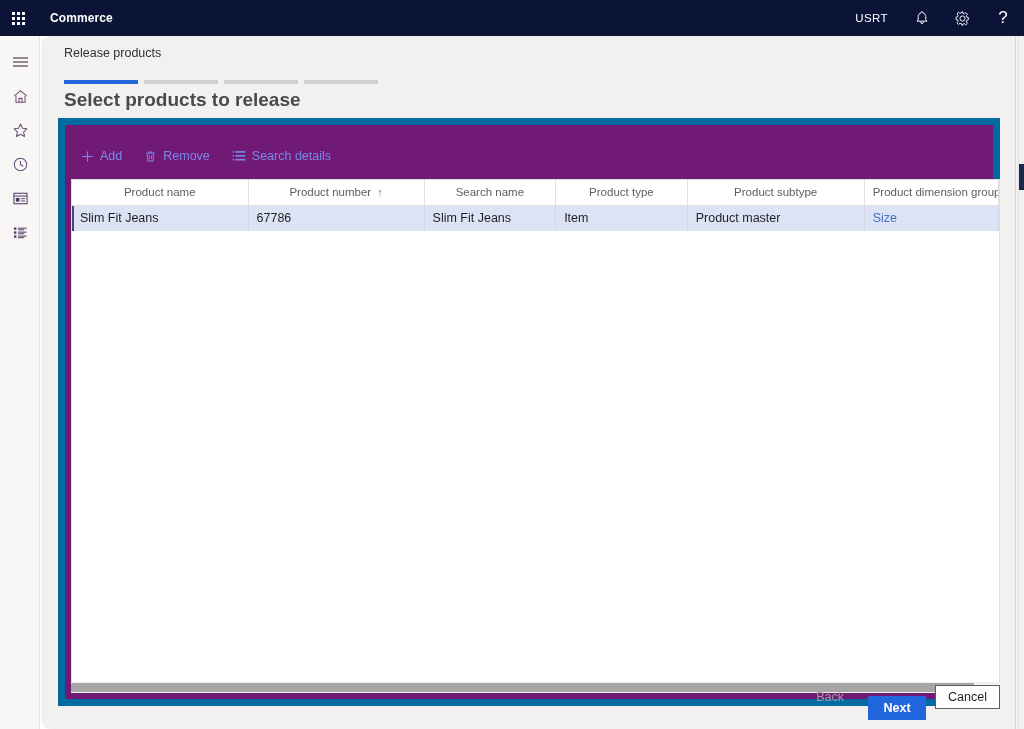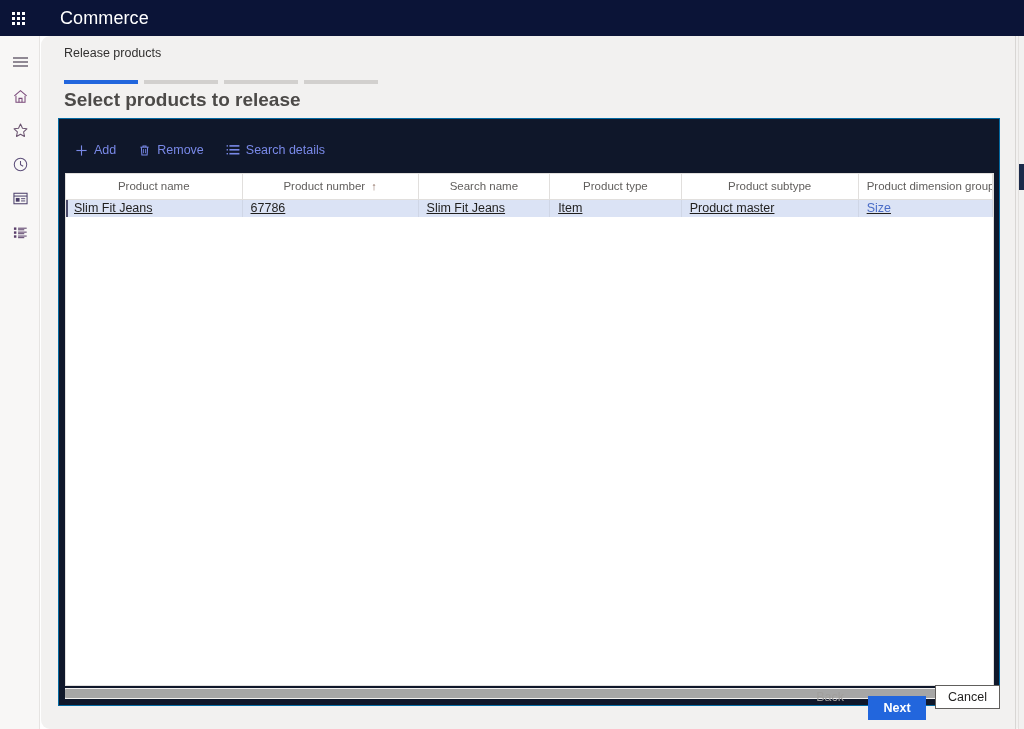--- a/index.html
+++ b/index.html
@@ -30,23 +30,23 @@
   .waffle-grid {
     display: grid;
     grid-template-columns: repeat(3, 3px);
     grid-template-rows: repeat(3, 3px);
     gap: 2px;
   }
   .waffle-grid i { background: #ffffff; display: block; width: 3px; height: 3px; }
 
   .app-title {
     color: #ffffff;
-    font-size: 18px;
-    font-weight: normal;
-    margin-left: 24px;
+    font-size: 12px;
+    font-weight: bold;
+    margin-left: 14px;
     letter-spacing: .1px;
     white-space: nowrap;
   }
 
   .search-wrap {
     position: absolute;
     left: 268px; top: 5px;
     width: 410px; height: 26px;
     background: #2b3c62;
     display: flex;
@@ -122,22 +122,22 @@
     color: #4c4a48;
     font-weight: bold;
     white-space: nowrap;
   }
 
   
   .card {
     position: absolute;
     top: 82px; left: 17px;
     width: 942px; height: 588px;
-    background: #0f172a;
-    border: 1px solid #0369a1;
+    background: #701a75;
+    border: 7px solid #0369a1;
   }
 
   .toolbar {
     position: absolute;
     top: 20px; left: 8px;
     display: flex;
     align-items: center;
     gap: 6px;
   }
   .tb-btn {
@@ -179,28 +179,27 @@
     color: #605e5c;
     text-align: center;
     padding: 0 8px;
     white-space: nowrap;
     overflow: hidden;
     cursor: pointer;
     user-select: none;
   }
   table.grid th .sort { margin-left: 6px; color: #8a6a5c; font-size: 11px; }
   table.grid td {
-    height: 18px;
+    height: 26px;
     border-right: 1px solid #cfd6e6;
     font-size: 12.5px;
     color: #201f1e;
     padding: 0 8px;
     white-space: nowrap;
     overflow: hidden;
-    text-decoration: underline;
   }
   tr.row-selected td { background: #dbe3f5; }
   tr.row-selected td:first-child { box-shadow: inset 2px 0 0 0 #4a4a6a; }
   td.link-cell span { color: #4a6cc7; cursor: pointer; }
 
   
   .hscroll-track {
     position: absolute;
     left: 6px; bottom: 6px;
     width: 929px; height: 11px;
@@ -274,20 +273,39 @@
         <i></i>
         <i></i>
         <i></i>
         <i></i>
     </span>
   </div>
 
   <div class="app-title">Commerce</div>
 
 
+  <div class="topbar-right">
+    <div class="tb-item tb-company">USRT</div>
+
+    <div class="tb-item tb-icon">
+      <svg width="16" height="16" viewBox="0 0 16 16">
+        <path d="M8 1.6c-.5 0-.9.4-.9.9v.4C5.4 3.3 4.2 4.8 4.2 6.6v3L3.1 11.2h9.8L11.8 9.6v-3c0-1.8-1.2-3.3-2.9-3.7v-.4c0-.5-.4-.9-.9-.9z" fill="none" stroke="#ffffff" stroke-width="1"></path>
+        <path d="M6.6 12.1c0 .8.6 1.4 1.4 1.4s1.4-.6 1.4-1.4" fill="none" stroke="#ffffff" stroke-width="1"></path>
+      </svg>
+    </div>
+
+    <div class="tb-item tb-icon">
+      <svg width="17" height="17" viewBox="0 0 18 18">
+        <path d="M9 6.3A2.7 2.7 0 1 0 9 11.7 2.7 2.7 0 1 0 9 6.3z" fill="none" stroke="#ffffff" stroke-width="1"></path>
+        <path d="M9 1.8l.5 1.7 1.7.4 1.3-1.2 1.8 1.8-1.2 1.3.4 1.7 1.7.5v2.4l-1.7.5-.4 1.7 1.2 1.3-1.8 1.8-1.3-1.2-1.7.4L9 16.2H8.4l-.5-1.7-1.7-.4-1.3 1.2-1.8-1.8 1.2-1.3-.4-1.7-1.7-.5V7.6l1.7-.5.4-1.7L3.1 4.1l1.8-1.8 1.3 1.2 1.7-.4L8.4 1.8z" fill="none" stroke="#ffffff" stroke-width="1" stroke-linejoin="round"></path>
+      </svg>
+    </div>
+
+    <div class="tb-item tb-help">?</div>
+  </div>
 </div>
 
 <div class="rail">
 
   <div class="rail-item">
     <svg width="17" height="14" viewBox="0 0 17 14">
       <line x1="1" y1="3" x2="16" y2="3" stroke="#4b3f52" stroke-width="1.2"></line>
       <line x1="1" y1="7" x2="16" y2="7" stroke="#4b3f52" stroke-width="1.2"></line>
       <line x1="1" y1="11" x2="16" y2="11" stroke="#4b3f52" stroke-width="1.2"></line>
     </svg>

